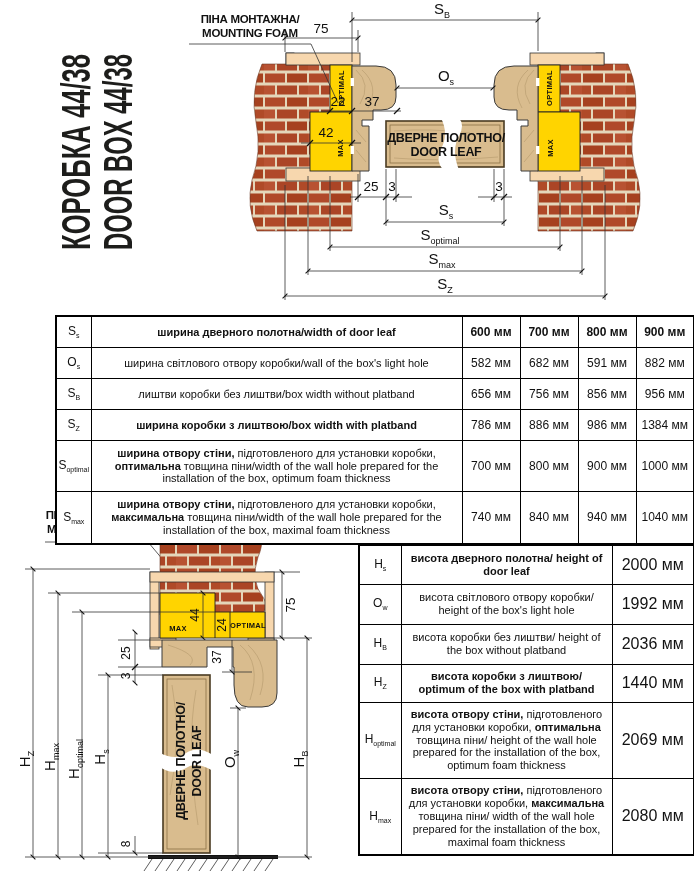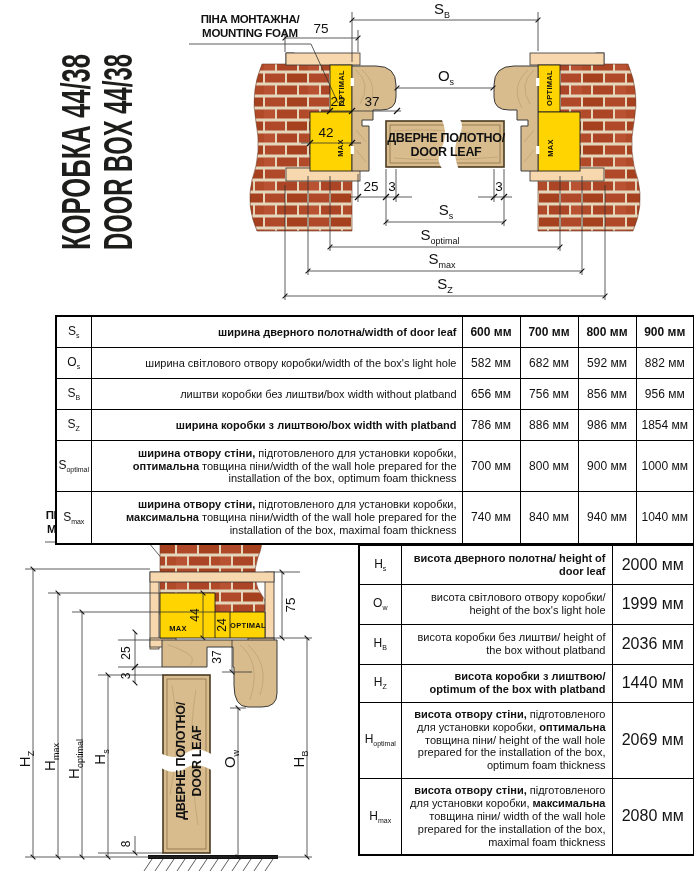--- a/index.html
+++ b/index.html
@@ -10,21 +10,21 @@
   svg{position:absolute;left:0}
   #top-svg{top:0}
   #bottom-svg{top:495px}
   
   table.spec{position:absolute;border-collapse:collapse;table-layout:fixed;background:#fff}
   table.spec td{border:1px solid #000;vertical-align:middle;overflow:hidden}
   #width-table{left:55px;top:315px;width:638px;border:2px solid #000}
   #height-table{left:358px;top:544px;width:335px;border:2px solid #000}
   td.sym{text-align:center;font-size:12px;padding:0 1px;white-space:nowrap}
   td.sym sub{font-size:7px}
-  td.desc{font-size:11px;line-height:1.16;padding:1px 5px;text-align:right}
+  td.desc{font-size:11px;line-height:1.16;padding:1px 5px;text-align:center}
   td.val{text-align:center;font-size:12px;padding:8px 1px;white-space:nowrap}
   #height-table td.desc{line-height:1.18;padding:4px 6px}
   #height-table td.val{font-size:16px}
   .b{font-weight:bold}
   
   text{fill:#111;font-family:"Liberation Sans",sans-serif}
   .dimnum{font-size:13.5px}
   .dimnum-s{font-size:12px}
   .dimlbl{font-size:15px}
   .dimsub{font-size:9px}
@@ -257,41 +257,41 @@
       <tr style="height: 15px;">
         <td class="sym"><span>S</span><sub>s</sub></td>
         <td class="desc"><span class="b">ширина дверного полотна/width of door leaf</span></td>
         <td class="val b">600 мм</td>
         <td class="val b">700 мм</td>
         <td class="val b">800 мм</td>
         <td class="val b">900 мм</td>
       </tr>
       <tr style="height: 15px;">
         <td class="sym"><span>O</span><sub>s</sub></td>
-        <td class="desc"><span>ширина світлового отвору коробки/width of the box's light hole</span></td>
+        <td class="desc"><span>ширина світлового отвору коробки/wall of the box's light hole</span></td>
         <td class="val">582 мм</td>
         <td class="val">682 мм</td>
-        <td class="val">592 мм</td>
+        <td class="val">591 мм</td>
         <td class="val">882 мм</td>
       </tr>
       <tr style="height: 16px;">
         <td class="sym"><span>S</span><sub>B</sub></td>
         <td class="desc"><span>лиштви коробки без лиштви/box width without platband</span></td>
         <td class="val">656 мм</td>
         <td class="val">756 мм</td>
         <td class="val">856 мм</td>
         <td class="val">956 мм</td>
       </tr>
       <tr style="height: 15px;">
         <td class="sym"><span>S</span><sub>Z</sub></td>
         <td class="desc"><span class="b">ширина коробки з лиштвою/box width with platband</span></td>
         <td class="val">786 мм</td>
         <td class="val">886 мм</td>
         <td class="val">986 мм</td>
-        <td class="val">1854 мм</td>
+        <td class="val">1384 мм</td>
       </tr>
       <tr style="height: 51px;">
         <td class="sym"><span>S</span><sub>optimal</sub></td>
         <td class="desc"><span class="b">ширина отвору стіни, </span><span>підготовленого для установки коробки, </span><span class="b">оптимальна</span><span> товщина піни/width of the wall hole prepared for the installation of the box, optimum foam thickness</span></td>
         <td class="val">700 мм</td>
         <td class="val">800 мм</td>
         <td class="val">900 мм</td>
         <td class="val">1000 мм</td>
       </tr>
       <tr style="height: 52px;">
@@ -313,21 +313,21 @@
     </colgroup>
   <tbody>
       <tr style="height: 39px;">
         <td class="sym"><span>H</span><sub>s</sub></td>
         <td class="desc"><span class="b">висота дверного полотна/ height of door leaf</span></td>
         <td class="val">2000 мм</td>
       </tr>
       <tr style="height: 40px;">
         <td class="sym"><span>O</span><sub>w</sub></td>
         <td class="desc"><span>висота світлового отвору коробки/ height of the box's light hole</span></td>
-        <td class="val">1999 мм</td>
+        <td class="val">1992 мм</td>
       </tr>
       <tr style="height: 40px;">
         <td class="sym"><span>H</span><sub>B</sub></td>
         <td class="desc"><span>висота коробки без лиштви/ height of the box without platband</span></td>
         <td class="val">2036 мм</td>
       </tr>
       <tr style="height: 38px;">
         <td class="sym"><span>H</span><sub>Z</sub></td>
         <td class="desc"><span class="b">висота коробки з лиштвою/ optimum of the box with platband</span></td>
         <td class="val">1440 мм</td>

